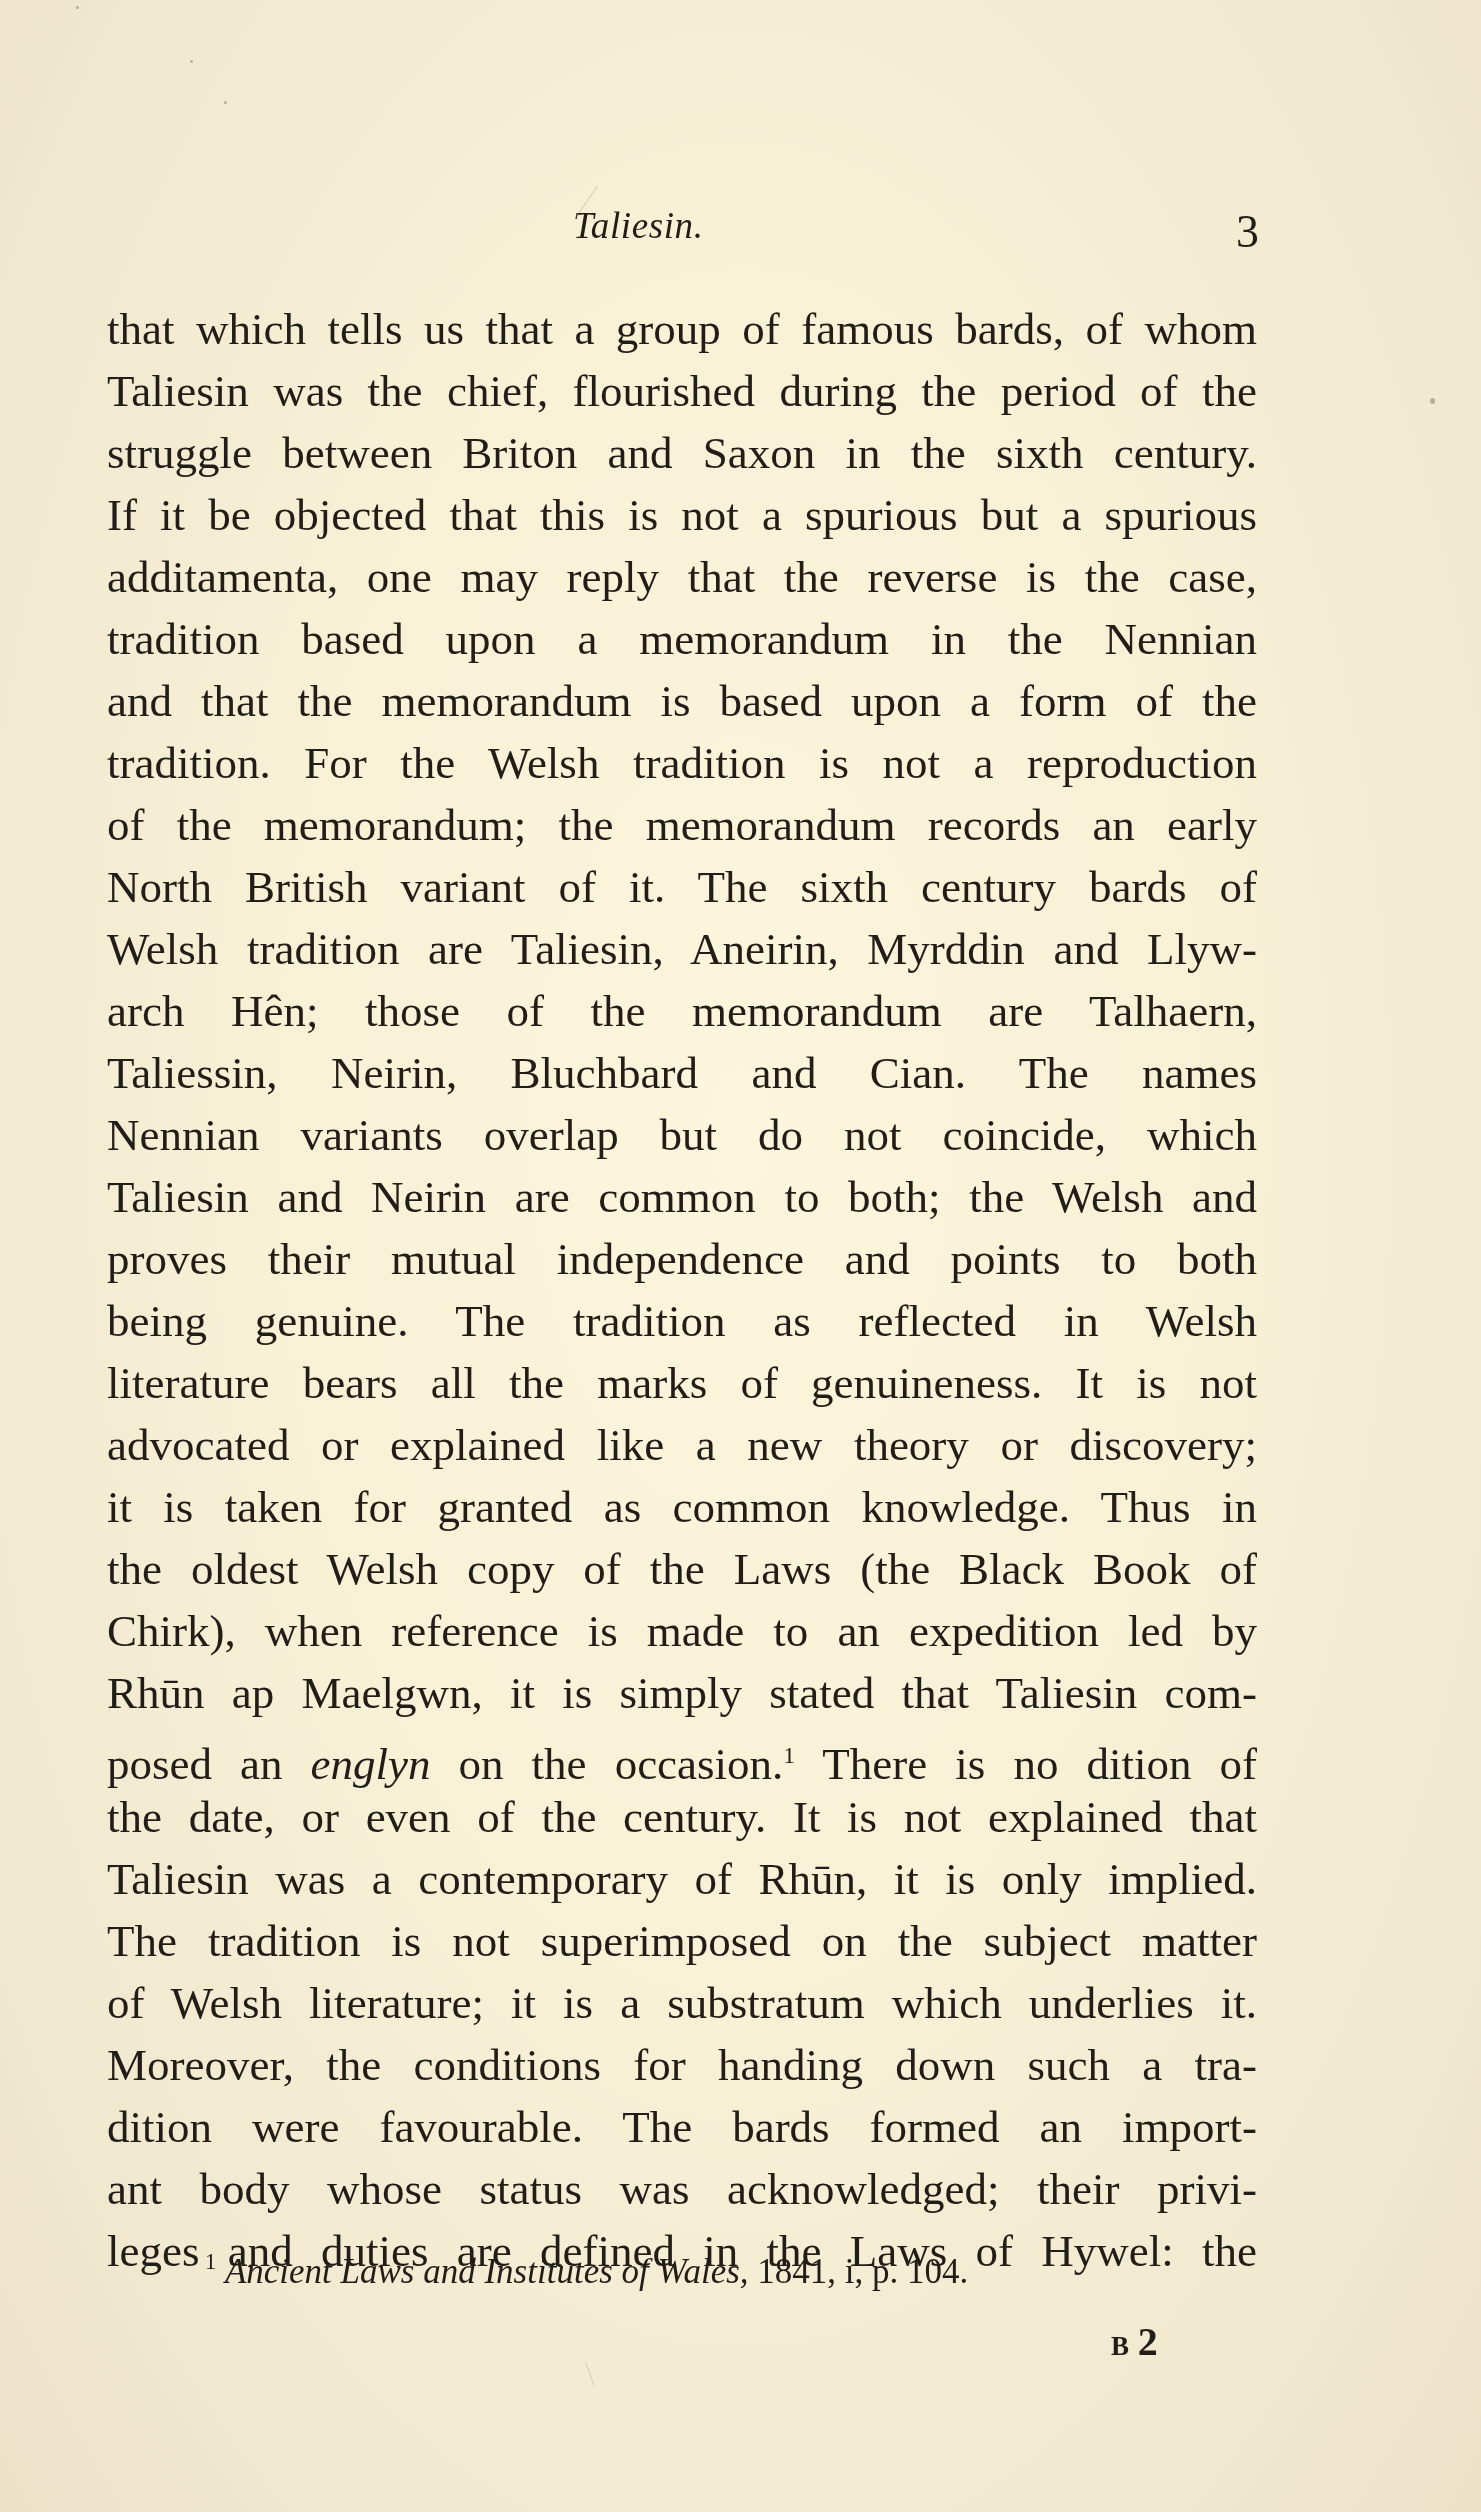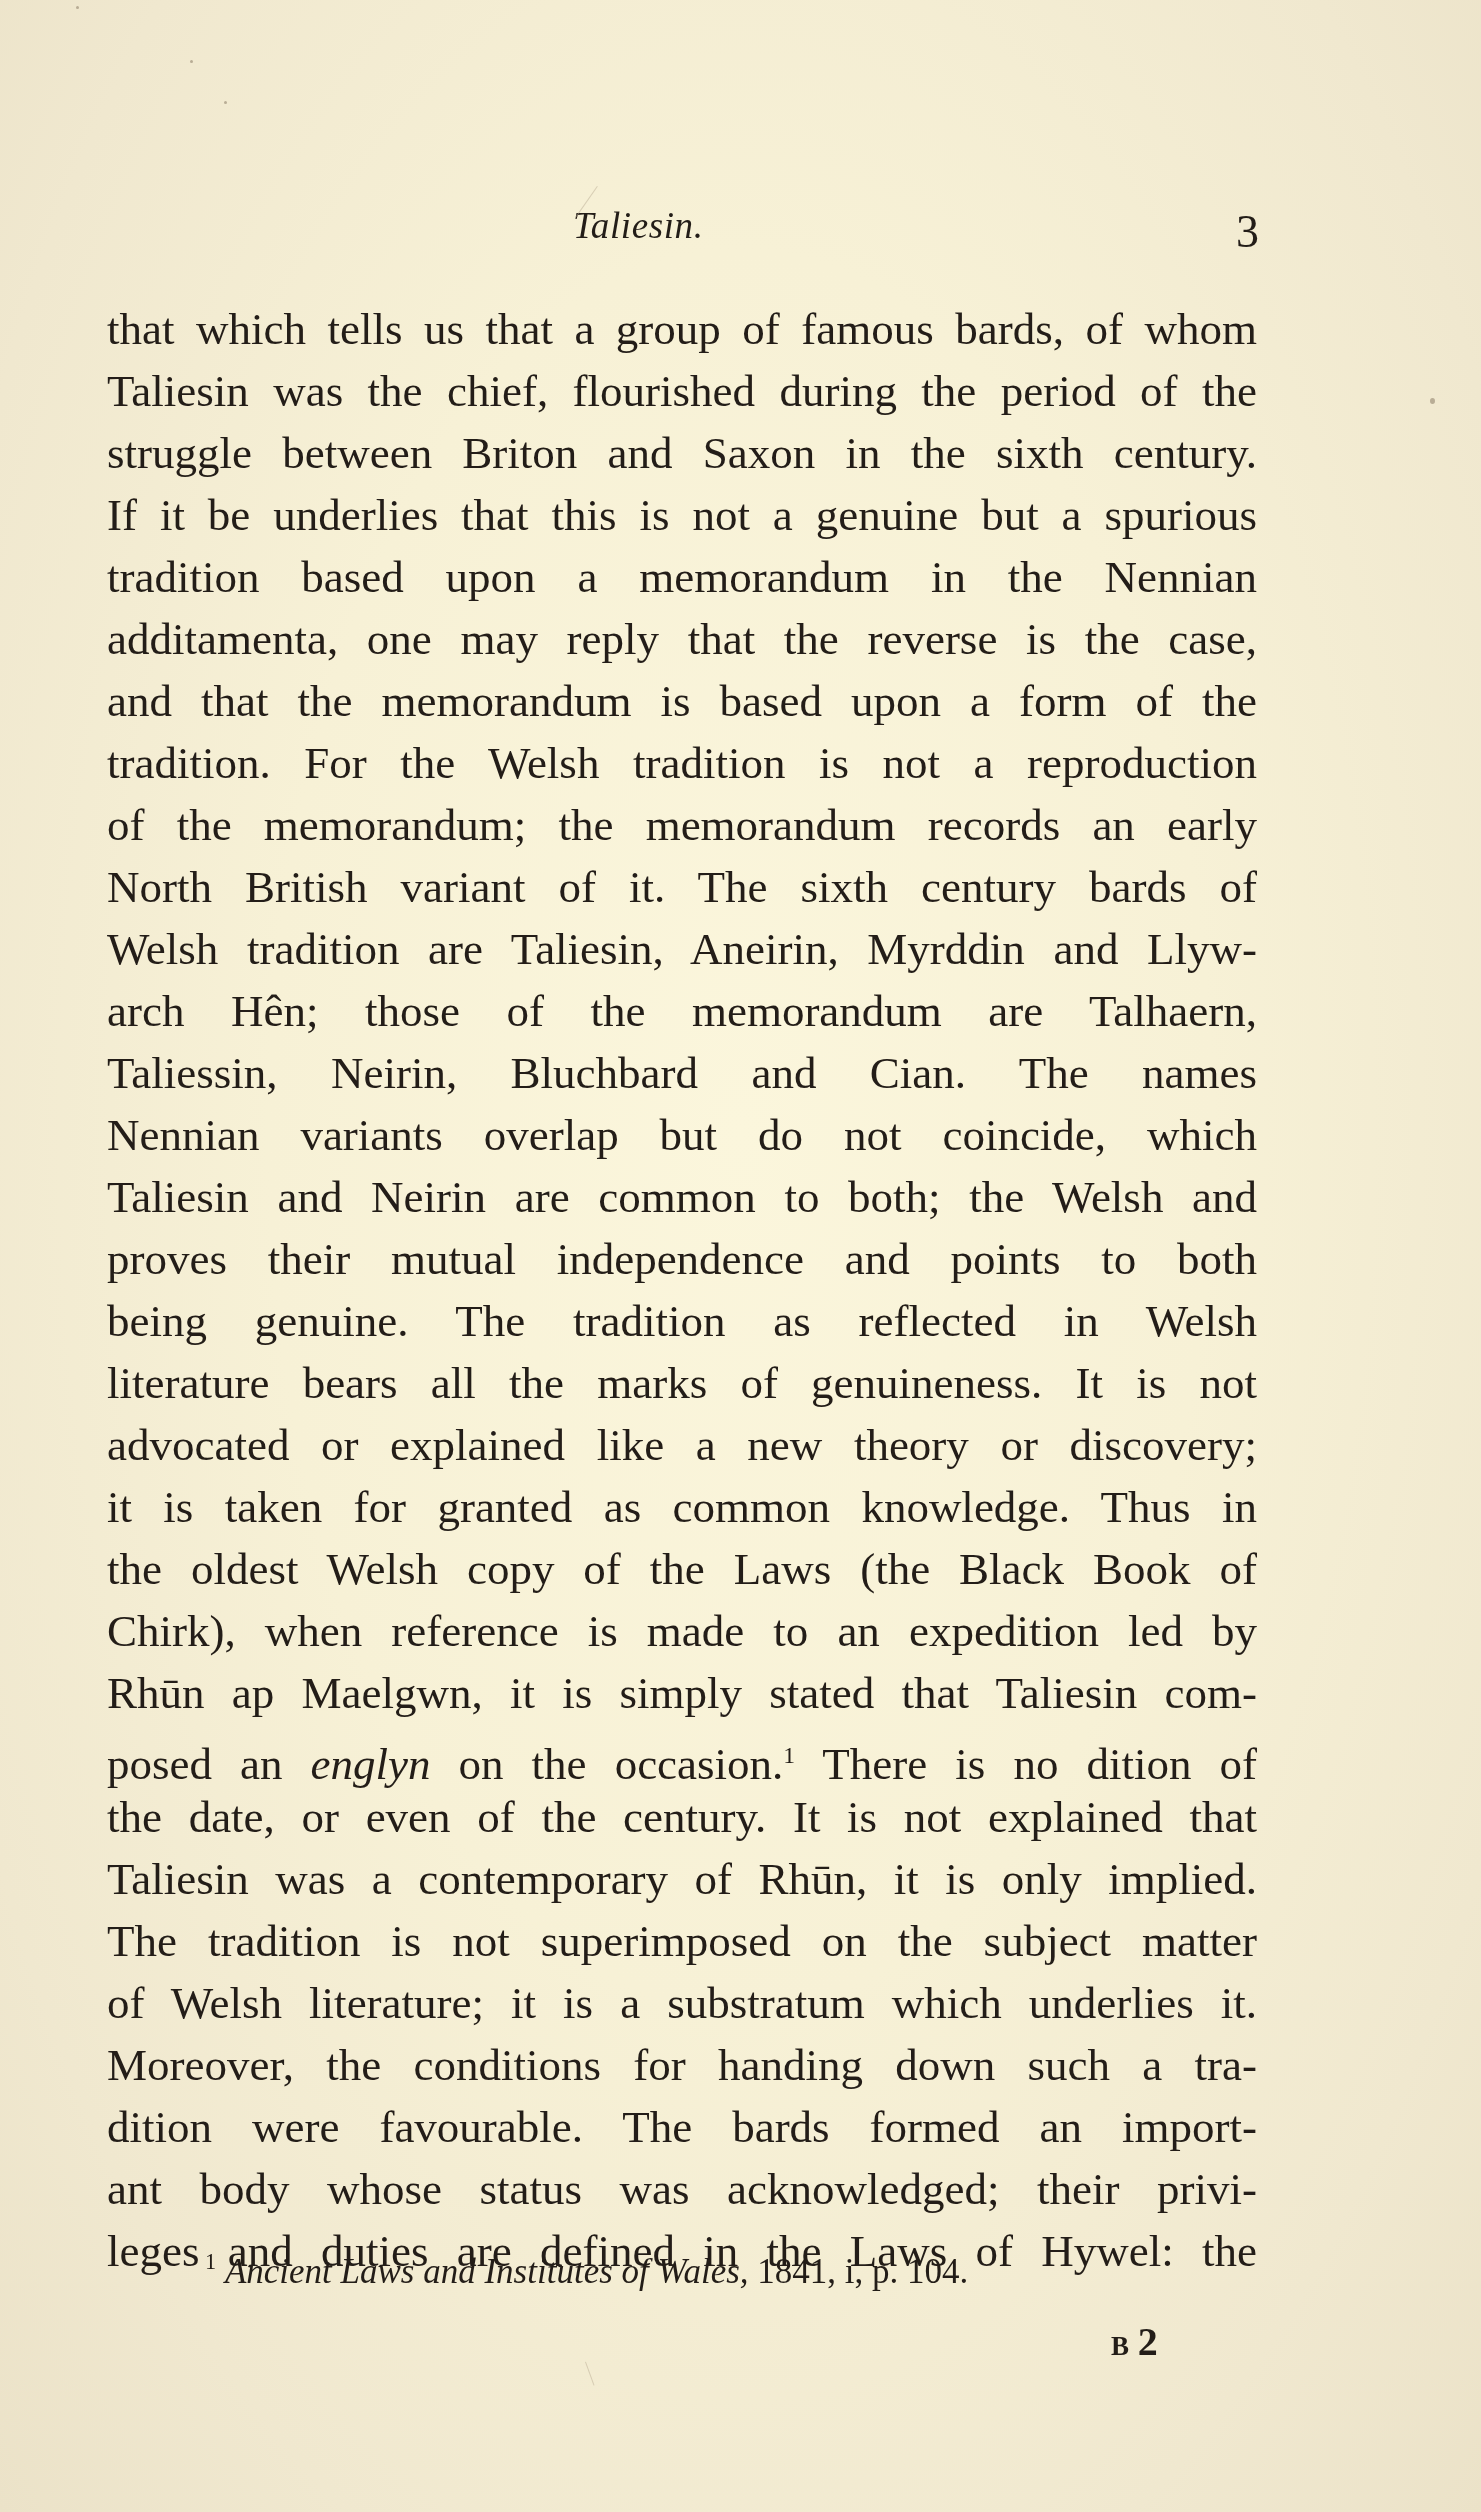--- a/index.html
+++ b/index.html
@@ -124,23 +124,23 @@
   <div class="running-head">
     <span class="running-title">Taliesin.</span>
     <span class="folio">3</span>
   </div>
 
   <div class="body-text" id="body-text">
 
     <div class="line"><span class="txt">that which tells us that a group of famous bards, of whom</span></div>
     <div class="line"><span class="txt">Taliesin was the chief, flourished during the period of the</span></div>
     <div class="line"><span class="txt">struggle between Briton and Saxon in the sixth century.</span></div>
-    <div class="line"><span class="txt">If it be underlies that this is not a genuine but a spurious</span></div>
+    <div class="line"><span class="txt">If it be objected that this is not a spurious but a spurious</span></div>
+    <div class="line"><span class="txt">additamenta, one may reply that the reverse is the case,</span></div>
     <div class="line"><span class="txt">tradition based upon a memorandum in the Nennian</span></div>
-    <div class="line"><span class="txt">additamenta, one may reply that the reverse is the case,</span></div>
     <div class="line"><span class="txt">and that the memorandum is based upon a form of the</span></div>
     <div class="line"><span class="txt">tradition.  For the Welsh tradition is not a reproduction</span></div>
     <div class="line"><span class="txt">of the memorandum; the memorandum records an early</span></div>
     <div class="line"><span class="txt">North British variant of it.  The sixth century bards of</span></div>
     <div class="line"><span class="txt">Welsh tradition are Taliesin, Aneirin, Myrddin and Llyw-</span></div>
     <div class="line"><span class="txt">arch Hên; those of the memorandum are Talhaern,</span></div>
     <div class="line"><span class="txt">Taliessin, Neirin, Bluchbard and Cian.  The names</span></div>
     <div class="line"><span class="txt">Nennian variants overlap but do not coincide, which</span></div>
     <div class="line"><span class="txt">Taliesin and Neirin are common to both; the Welsh and</span></div>
     <div class="line"><span class="txt">proves their mutual independence and points to both</span></div>

